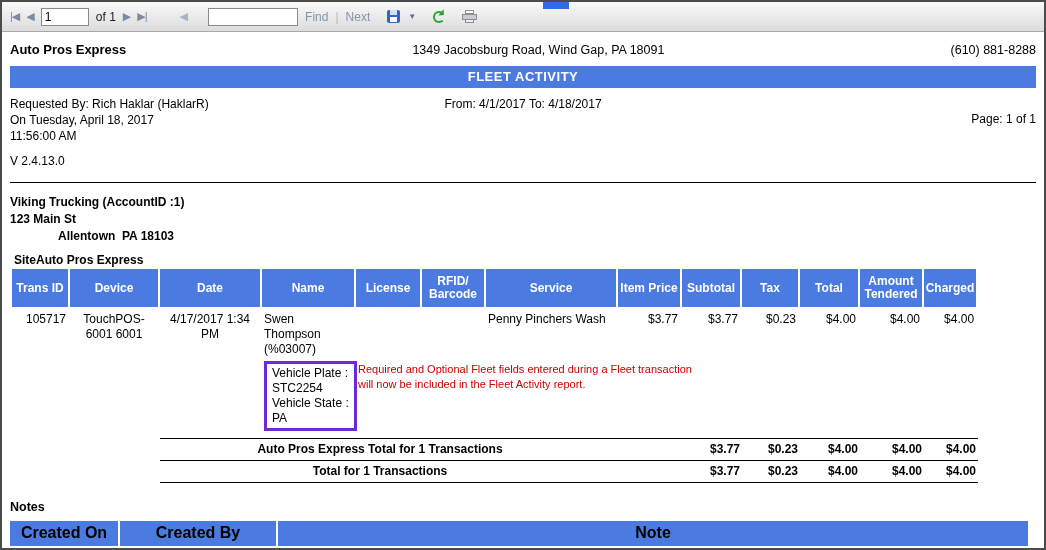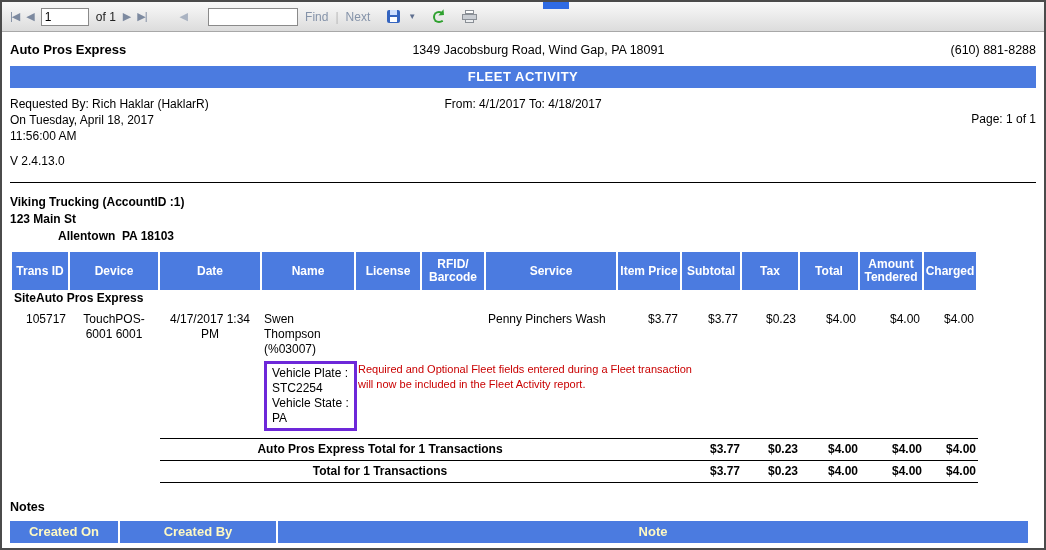--- a/index.html
+++ b/index.html
@@ -59,21 +59,21 @@
   .totals { width:968px; font-weight:bold; font-size:12px; margin-top:6px; }
   .t-row { display:flex; margin-left:150px; border-top:1px solid #000; padding:3px 0 4px; align-items:baseline; }
   .t-row.last { border-bottom:1px solid #000; }
   .t-label { width:440px; text-align:center; }
   .t-spacer { flex:1; }
   .t-amt { text-align:right; padding-right:2px; }
   .w-sub { width:60px; } .w-tax { width:58px; } .w-tot { width:60px; } .w-ten { width:64px; } .w-chg { width:54px; }
 
   .notes-title { font-weight:bold; font-size:12.5px; margin-top:17px; }
   .notes-head { display:flex; gap:2px; width:1018px; margin-top:7px; }
-  .notes-head > div { background:#4b7be0; color:#fef9c3; font-weight:bold; text-align:center; font-size:13px; padding:3px 0 4px; }
+  .notes-head > div { background:#4b7be0; color:#000000; font-weight:bold; text-align:center; font-size:16px; padding:3px 0 4px; }
   .nh-on { width:108px; } .nh-by { width:156px; } .nh-note { flex:1; }
 </style>
 </head>
 <body>
 
 <div class="frame">
   <div class="artifact"></div>
 
   <div class="toolbar">
     <span class="nav-btn">|◀</span>
@@ -143,36 +143,36 @@
           <col style="width:130px">
           <col style="width:62px">
         <col style="width:58px">
           <col style="width:56px">
           <col style="width:58px">
           <col style="width:62px">
           <col style="width:52px">
       </colgroup>
       <tbody>
           <tr>
+        <td class="site-cell" colspan="13">SiteAuto Pros Express</td>
+      </tr>
+      <tr>
         <th>Trans ID</th>
         <th>Device</th>
         <th>Date</th>
         <th>Name</th>
         <th>License</th>
         <th>RFID/ Barcode</th>
         <th>Service</th>
         <th>Item Price</th>
         <th>Subtotal</th>
         <th>Tax</th>
         <th>Total</th>
         <th>Amount Tendered</th>
         <th>Charged</th>
-      </tr>
-      <tr>
-        <td class="site-cell" colspan="13">SiteAuto Pros Express</td>
       </tr>
       <tr class="data-row">
         <td class="al-r">105717</td>
         <td class="al-c">TouchPOS-6001 6001</td>
         <td class="al-c">4/17/2017 1:34 PM</td>
         <td class="al-l">Swen Thompson (%03007)</td>
         <td class="al-l"></td>
         <td class="al-l"></td>
         <td class="al-l">Penny Pinchers Wash</td>
         <td class="al-r">$3.77</td>

